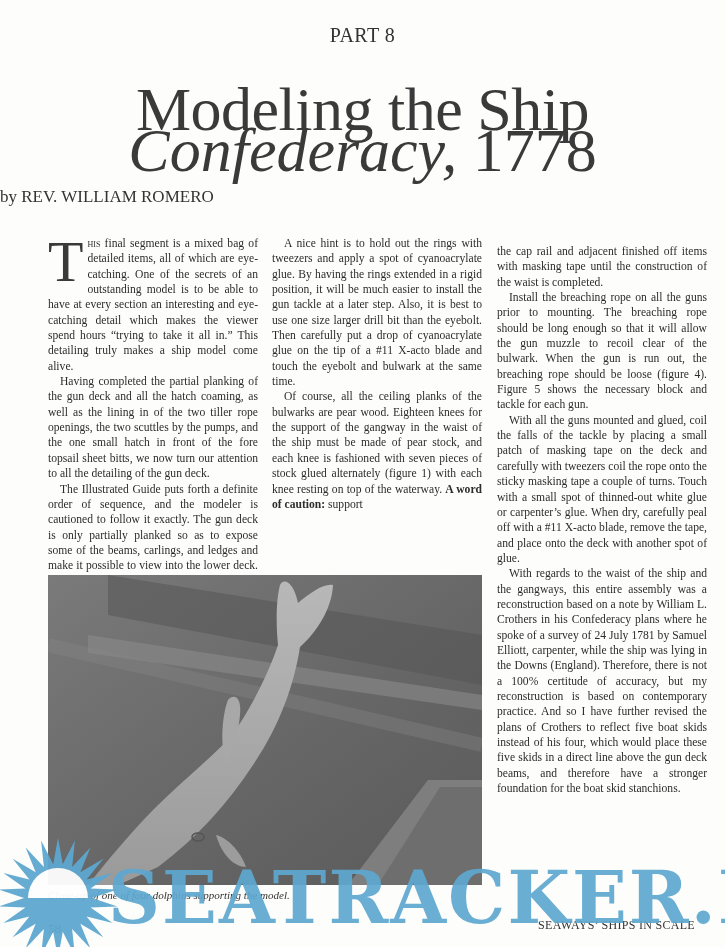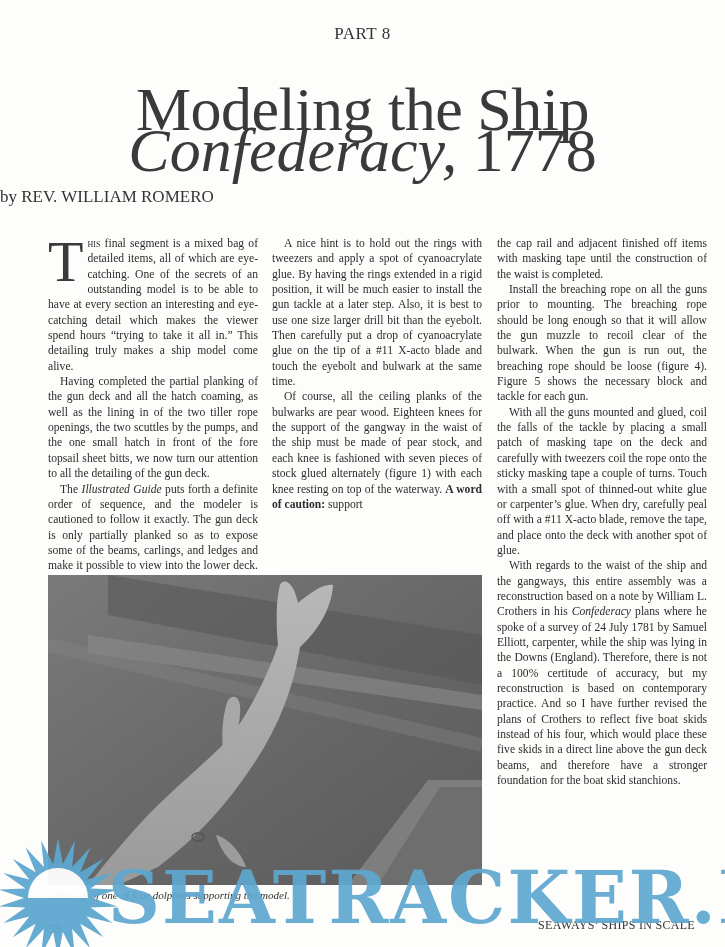--- a/index.html
+++ b/index.html
@@ -4,21 +4,21 @@
   <style>
     html, body { margin: 0; padding: 0; }
     body {
       width: 725px; height: 947px; position: relative; overflow: hidden;
       background: #fdfdfb;
       font-family: "Liberation Serif", "DejaVu Serif", serif;
       color: #2a2a2a;
     }
     .part {
       position: absolute; top: 24px; left: 0; width: 725px; text-align: center;
-      font-size: 17px; letter-spacing: 0.5px; color: #333;
+      font-size: 20px; letter-spacing: 0.5px; color: #333;
     }
     .title {
       position: absolute; left: 0; width: 725px; text-align: center;
       font-size: 62px; line-height: 66px; color: #3a3a3a; font-weight: normal;
     }
     .title.l1 { top: 76px; letter-spacing: -0.5px; }
     .title.l2 { top: 117px; text-align: center; }
     .title .it { font-style: italic; }
     .byline {
       position: absolute; top: 187px; left: 0; width: 725px; text-align: left;
@@ -26,30 +26,30 @@
     }
     .col {
       position: absolute; top: 236px; width: 210px;
       font-size: 11.6px; line-height: 15.35px; text-align: justify;
       hyphens: none; color: #2c2c2c;
     }
     .col p { margin: 0; text-indent: 12px; }
     .col p.first { text-indent: 0; }
     .col1 { left: 48px; }
     .col2 { left: 272px; }
-    .col3 { left: 497px; height: 700px; }
+    .col3 { left: 497px; height: 700px; margin-top: 8px; }
     .col1 { height: 340px; }
     .col2 { height: 340px; }
     .dropcap {
       float: left; font-size: 58px; line-height: 44px; margin: 4px 4px 0 0;
       color: #3a3a3a; padding-top: 0;
     }
     .smallcaps { font-variant: small-caps; }
     .bold { font-weight: bold; }
-    .italic { font-style: italic; }
+    .italic { }
     .photo {
       position: absolute; left: 48px; top: 575px; width: 434px; height: 310px;
       background: #6f6f6f; overflow: hidden;
     }
     .photo svg { width: 100%; height: 100%; display: block; }
     .caption {
       position: absolute; left: 48px; top: 889px; font-size: 11px; font-style: italic; color: #333;
     }
     .pagenum {
       position: absolute; left: 48px; top: 921px; font-size: 13px; color: #333;

